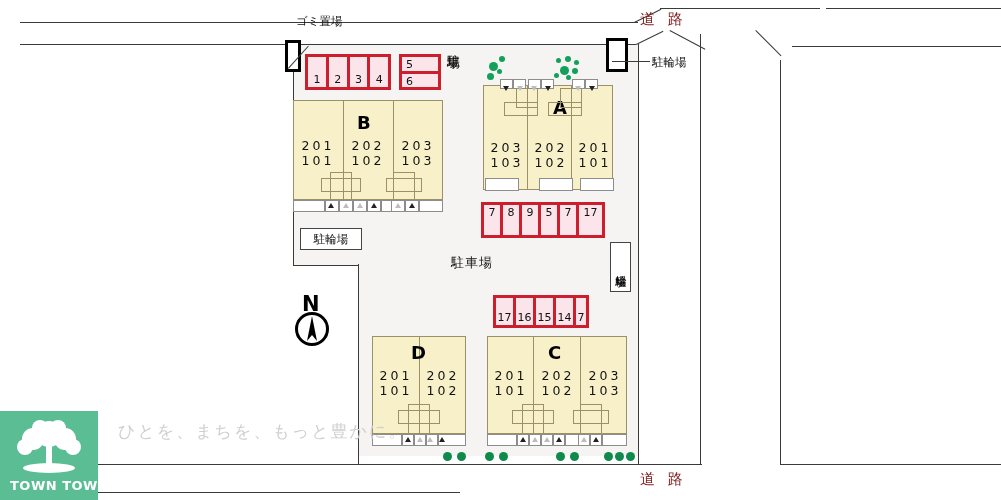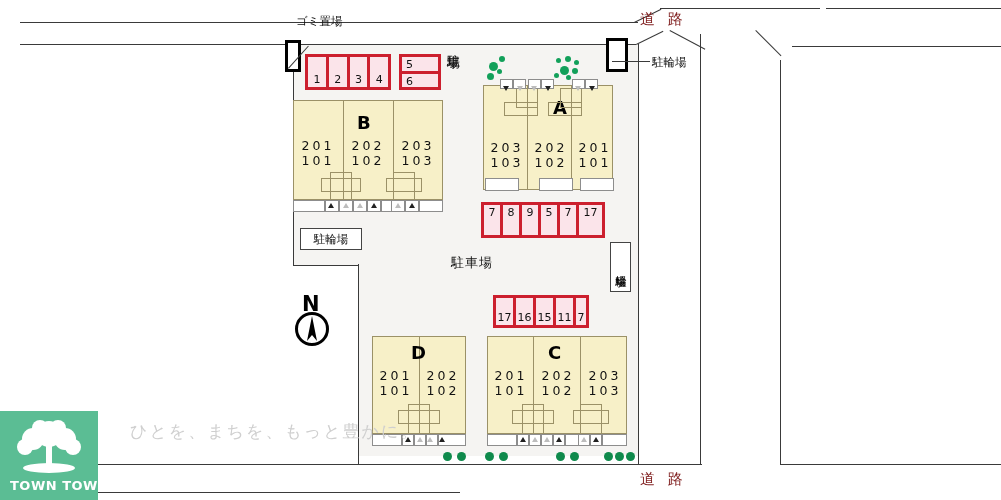--- a/index.html
+++ b/index.html
@@ -57,21 +57,21 @@
   .dot{position:absolute;border-radius:50%;background:#12a05a;}
   .dot-d{position:absolute;border-radius:50%;background:#0f8a4c;}
 
   
   .compass-n{position:absolute;font-weight:bold;font-size:21px;color:#000;font-family:"DejaVu Sans",sans-serif;}
   .compass-c{position:absolute;border:3px solid #000;border-radius:50%;background:#fff;box-sizing:border-box;}
 
   
   .logo-sq{position:absolute;background:#5bbd94;}
   .logo-tg{position:absolute;font-size:13px;color:#ffffff;font-weight:bold;letter-spacing:.5px;}
-  .tagline{position:absolute;font-size:17px;color:#cfcfcf;letter-spacing:2px;white-space:nowrap;margin-left:12px;}
+  .tagline{position:absolute;font-size:17px;color:#cfcfcf;letter-spacing:2px;white-space:nowrap;}
   .brand{position:absolute;font-size:38px;color:#5bbd94;font-weight:bold;letter-spacing:2px;white-space:nowrap;}
   .tree{position:absolute;}
 </style>
 </head>
 <body>
 
 <div id="stage">
 
   <div class="abs site" style="left:293px;top:44px;width:345px;height:222px;"></div>
   <div class="abs site" style="left:358px;top:264px;width:280px;height:192px;"></div>
@@ -235,21 +235,21 @@
   <div class="compass-c" style="left:295px;top:312px;width:34px;height:34px;"></div>
   <svg class="abs" style="left:295px;top:312px;" width="34" height="34" viewBox="0 0 34 34">
     <polygon points="17,4 22,29 17,23 12,29" fill="#000"></polygon>
   </svg>
 
 
   <div class="pk-group" style="left:493px;top:295px;width:96px;height:33px;">
     <div class="pk">17</div>
     <div class="pk">16</div>
     <div class="pk">15</div>
-    <div class="pk">11</div>
+    <div class="pk">14</div>
     <div class="pk">7</div>
   </div>
 
   <div class="bldg" style="left:372px;top:336px;width:94px;height:98px;"></div>
   <div class="unitsep abs" style="left:419px;top:336px;height:98px;"></div>
   <div class="bname" style="left:411px;top:342px;">D</div>
   <div class="unitcol" style="left:373px;top:368px;width:46px;">
     <div>201</div>
     <div>101</div>
   </div>

